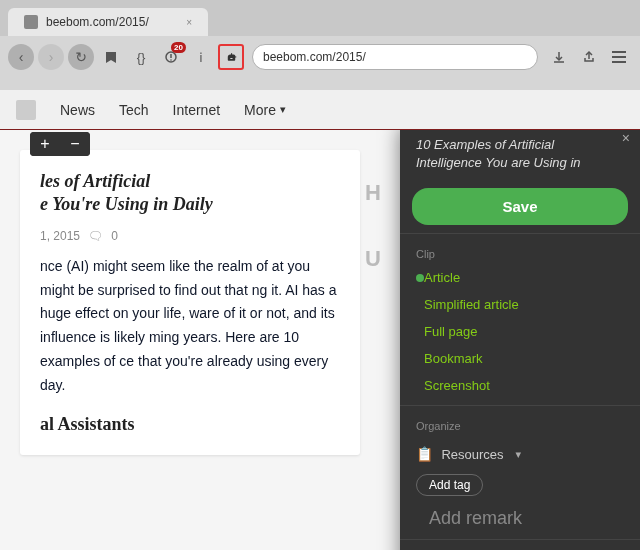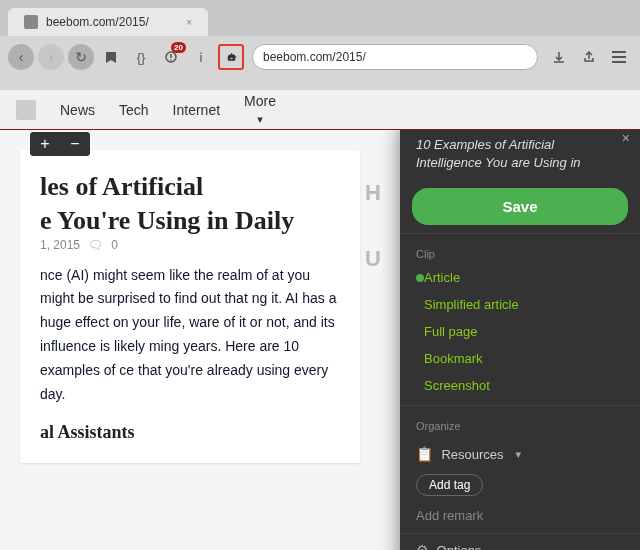--- a/index.html
+++ b/index.html
@@ -140,21 +140,20 @@
       font-size: 14px;
       color: #333;
       text-decoration: none;
       cursor: pointer;
     }
 
     .nav-link.more {
       display: flex;
       align-items: center;
       gap: 4px;
-      flex-direction: column;
     }
 
     
     .page-content {
       background: #f5f5f5;
       padding: 20px;
       position: relative;
       height: calc(550px - 90px - 40px);
       overflow: hidden;
     }
@@ -186,25 +185,27 @@
       width: 30px;
       height: 24px;
       font-size: 16px;
       cursor: pointer;
       display: flex;
       align-items: center;
       justify-content: center;
     }
 
     .article-title {
-      font-size: 26px;
+      font-size: 18px;
       font-weight: bold;
       color: #222;
       line-height: 1.3;
+      margin-bottom: 12px;
       font-family: Georgia, serif;
+      font-style: italic;
     }
 
     .article-date {
       font-size: 12px;
       color: #888;
       margin-bottom: 12px;
       display: flex;
       align-items: center;
       gap: 8px;
     }
@@ -345,23 +346,24 @@
       border-radius: 12px;
       padding: 3px 12px;
       font-size: 12px;
       color: #ffffff;
       cursor: pointer;
       background: none;
     }
 
     .add-remark {
       padding: 6px 16px;
-      font-size: 13px;
+      font-size: 18px;
       color: #888;
       cursor: pointer;
+      margin-left: 13px;
     }
 
     .options-row {
       display: flex;
       align-items: center;
       padding: 8px 16px;
       gap: 8px;
       font-size: 13px;
       color: #ccc;
       cursor: pointer;

